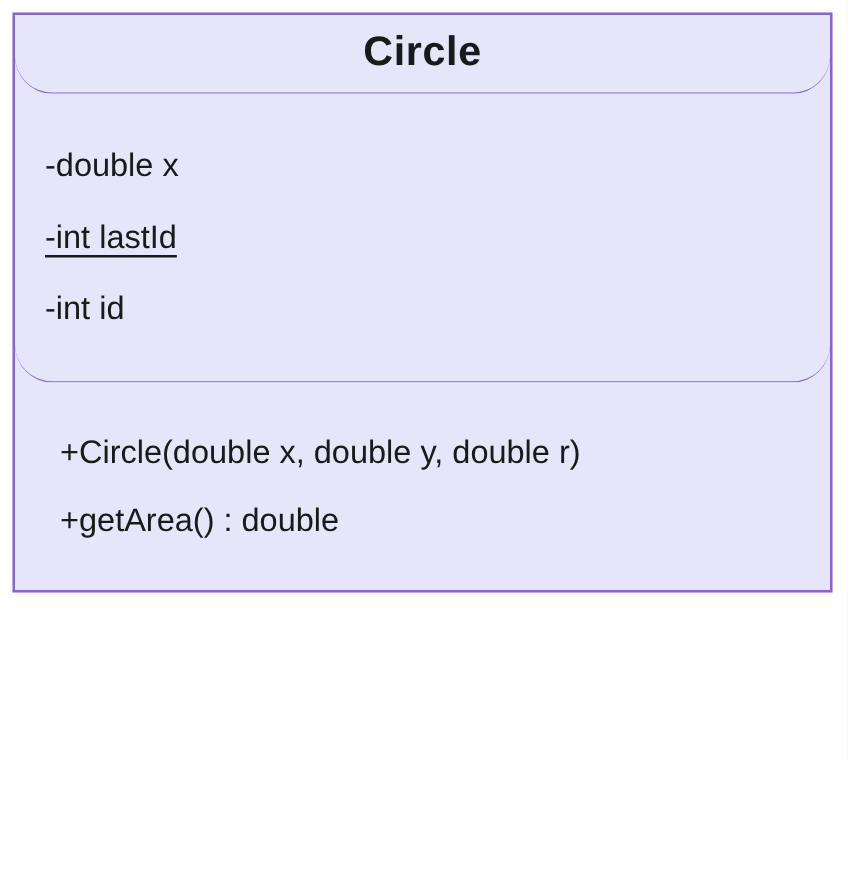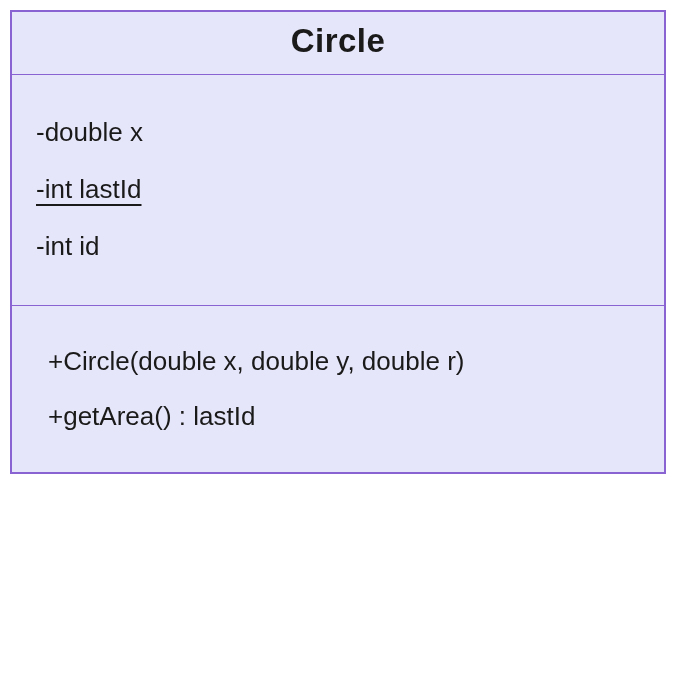--- a/index.html
+++ b/index.html
@@ -17,20 +17,21 @@
   .uml-class {
     width: 656px;
     border: 2px solid #8a63d2;
     background: #e6e6fa;
     box-sizing: border-box;
   }
   .uml-section {
     border-bottom: 1px solid #8a63d2;
     padding: 16px 24px;
     box-sizing: border-box;
+    border-radius: 30px;
   }
   .uml-section:last-child {
     border-bottom: none;
   }
   .uml-title {
     text-align: center;
     font-weight: bold;
     font-size: 33px;
     color: #1a1a1a;
     padding: 10px 0 14px 0;
@@ -60,17 +61,17 @@
     <div class="uml-section uml-title">Circle</div>
 
     <div class="uml-section attributes">
       <div class="uml-row">-double x</div>
       <div class="uml-row static">-int lastId</div>
       <div class="uml-row">-int id</div>
     </div>
 
     <div class="uml-section methods">
       <div class="uml-row">+Circle(double x, double y, double r)</div>
-      <div class="uml-row">+getArea() : lastId</div>
+      <div class="uml-row">+getArea() : double</div>
     </div>
 
   </div>
 </div>
 
 </body></html>

